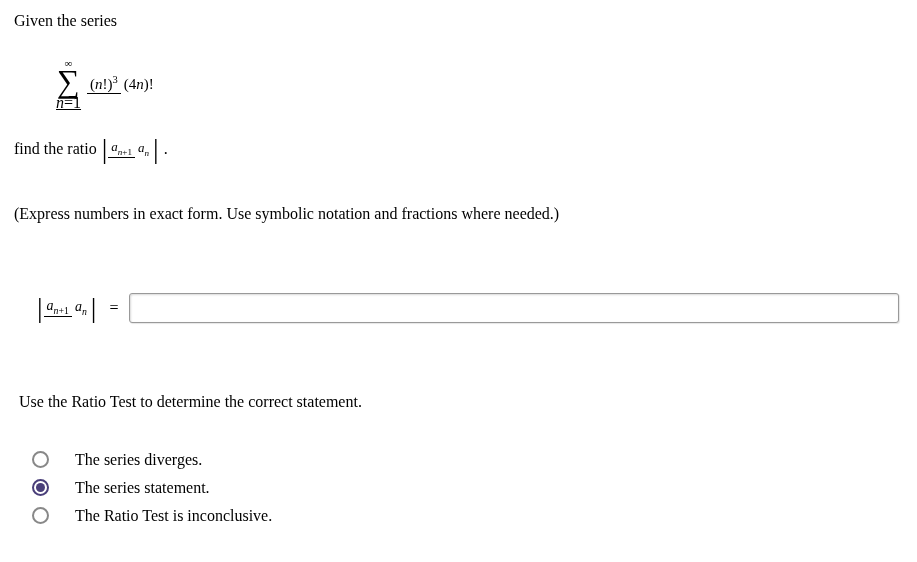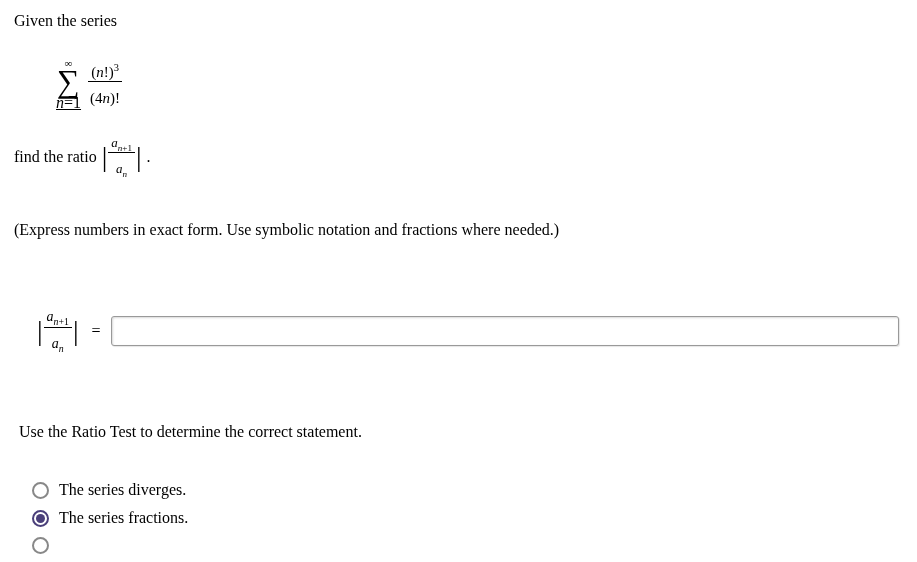--- a/index.html
+++ b/index.html
@@ -41,25 +41,24 @@
       font-weight: normal;
     }
     .sigma-bottom {
       font-size: 16px;
       font-style: italic;
       line-height: 1;
       text-decoration: underline;
     }
     .fraction {
       display: inline-flex;
-      flex-direction: column;
+      flex-direction: row;
       align-items: center;
       vertical-align: middle;
       font-family: 'Times New Roman', serif;
-      gap: 8px;
     }
     .fraction .num {
       border-bottom: 1px solid #000;
       padding: 0 3px;
       font-size: 15px;
     }
     .fraction .den {
       padding: 0 3px;
       font-size: 15px;
     }
@@ -128,20 +127,21 @@
       margin-left: 5px;
       margin-bottom: 40px;
     }
     .radio-group {
       margin-left: 18px;
     }
     .radio-option {
       display: flex;
       align-items: center;
       margin-bottom: 10px;
+      gap: 16px;
     }
     .radio-circle {
       width: 17px;
       height: 17px;
       border: 2px solid #888;
       border-radius: 50%;
       margin-right: 10px;
       display: flex;
       align-items: center;
       justify-content: center;
@@ -213,18 +213,19 @@
 
 <div class="radio-group">
   <div class="radio-option">
     <span class="radio-circle"></span>
     <span class="radio-label">The series diverges.</span>
   </div>
   <div class="radio-option">
     <span class="radio-circle selected">
         <span class="radio-dot"></span>
       </span>
-    <span class="radio-label">The series fractions.</span>
+    <span class="radio-label">The series statement.</span>
   </div>
   <div class="radio-option">
     <span class="radio-circle"></span>
+    <span class="radio-label">The Ratio Test is inconclusive.</span>
   </div>
 </div>
 
 </body></html>

